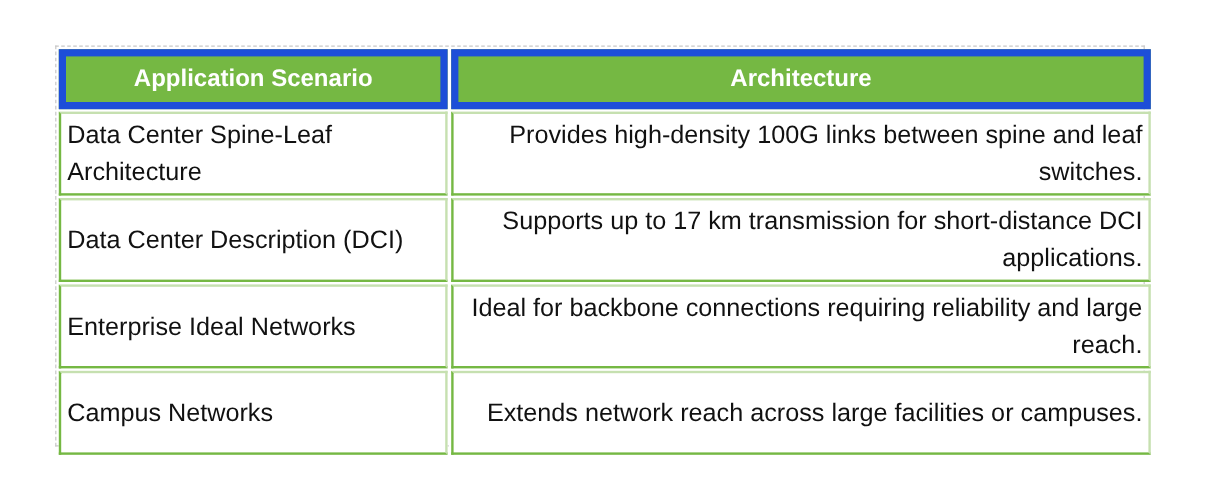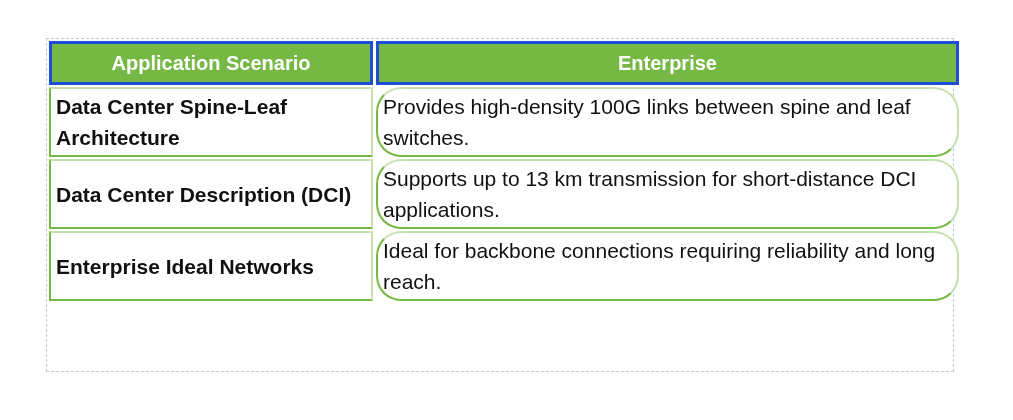--- a/index.html
+++ b/index.html
@@ -11,52 +11,56 @@
   table.grid {
     position: absolute; left: 49px; top: 41px;
     border-collapse: separate; border-spacing: 3px 2px;
     margin: -2px -3px;
     font-family: "Liberation Sans", "DejaVu Sans", sans-serif;
     font-size: 21px; color: #111111;
   }
   .grid th {
     background: #75b843; color: #ffffff; font-weight: bold;
     font-size: 20px; height: 38px; padding: 0; text-align: center;
-    border: 3px solid #1d4ed8;
+    border: 6px solid #1d4ed8;
   }
   .grid td {
     background: #ffffff; padding: 0 5px; line-height: 31px;
     border-top: 2px solid #c6e0b0;
     border-right: 2px solid #c6e0b0;
     border-left: 2px solid #75b843;
     border-bottom: 2px solid #75b843;
   }
-  .grid td.scenario { width: 310px; text-align: left; font-weight: bold; }
-  .grid td.desc { width: 569px; text-align: left; border-radius: 25px; }
+  .grid td.scenario { width: 310px; text-align: left; }
+  .grid td.desc { width: 569px; text-align: right; }
   .grid tr.body-row td { height: 66px; }
 </style>
 </head>
 <body>
 
 <div class="frame"></div>
 
 <table class="grid">
   <thead>
     <tr>
       <th>Application Scenario</th>
-      <th>Enterprise</th>
+      <th>Architecture</th>
     </tr>
   </thead>
   <tbody>
     <tr class="body-row">
       <td class="scenario">Data Center Spine-Leaf Architecture</td>
       <td class="desc">Provides high-density 100G links between spine and leaf switches.</td>
     </tr>
     <tr class="body-row">
       <td class="scenario">Data Center Description (DCI)</td>
-      <td class="desc">Supports up to 13 km transmission for short-distance DCI applications.</td>
+      <td class="desc">Supports up to 17 km transmission for short-distance DCI applications.</td>
     </tr>
     <tr class="body-row">
       <td class="scenario">Enterprise Ideal Networks</td>
-      <td class="desc">Ideal for backbone connections requiring reliability and long reach.</td>
+      <td class="desc">Ideal for backbone connections requiring reliability and large reach.</td>
+    </tr>
+    <tr class="body-row">
+      <td class="scenario">Campus Networks</td>
+      <td class="desc">Extends network reach across large facilities or campuses.</td>
     </tr>
   </tbody>
 </table>
 
 </body></html>

